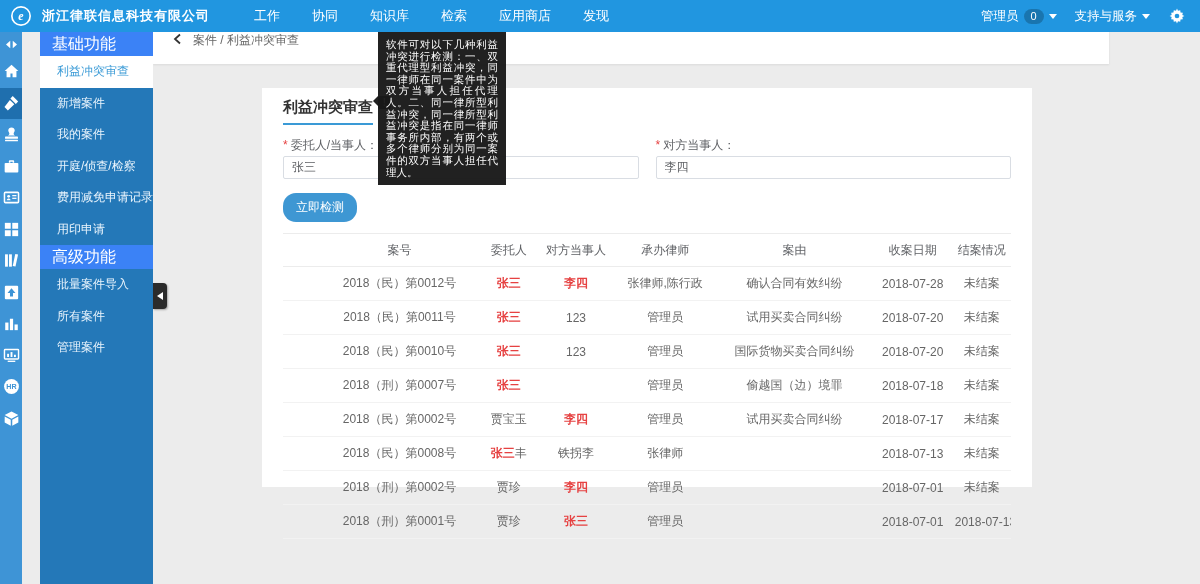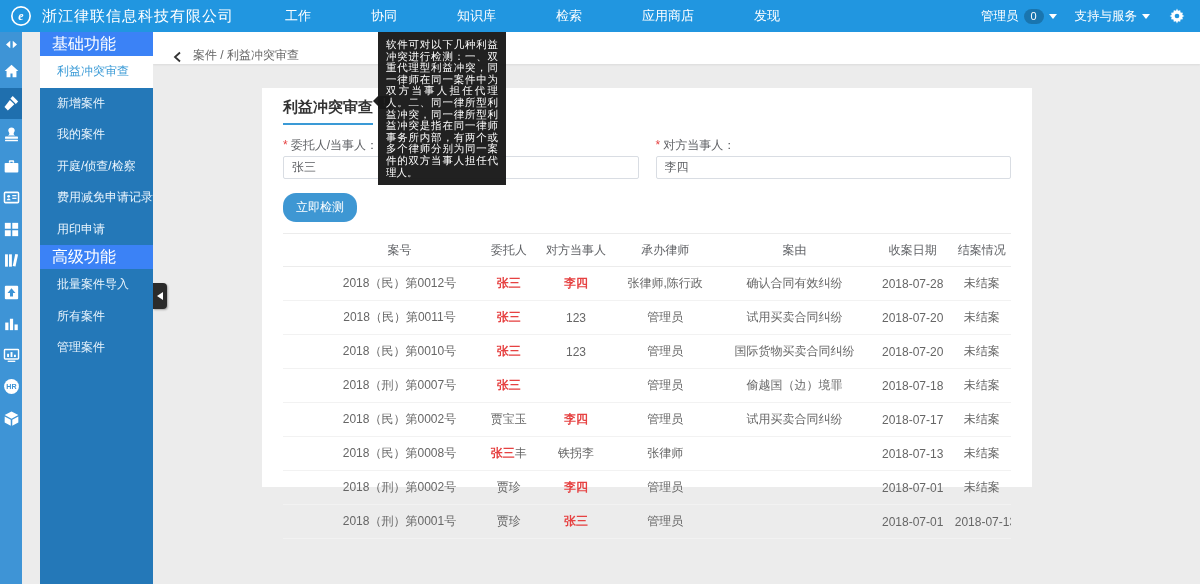--- a/index.html
+++ b/index.html
@@ -3,22 +3,22 @@
 <meta charset="utf-8">
 <style>
   * { margin:0; padding:0; box-sizing:border-box; }
   html,body { width:1200px; height:584px; overflow:hidden;
     font-family:"Liberation Sans","DejaVu Sans",sans-serif; background:#ececec; position:relative; }
 
   
   .topbar { position:absolute; left:0; top:0; width:1200px; height:32px; background:#2196e0;
     display:flex; align-items:center; color:#fff; z-index:30; }
   .logo { width:22px; height:22px; margin:0 10px 0 10px; flex:0 0 auto; }
-  .brand { font-size:15px; font-weight:normal; letter-spacing:1px; margin-right:35px; white-space:nowrap; }
-  .topnav { display:flex; align-items:flex-start; height:100%;gap:28px; }
+  .brand { font-size:13px; font-weight:bold; letter-spacing:1px; margin-right:28px; white-space:nowrap; }
+  .topnav { display:flex; align-items:flex-start; height:100%; }
   .topnav .nav-item { font-size:13px; padding:0 16px; height:100%; display:flex; align-items:center; cursor:pointer; }
   .topbar-right { margin-left:auto; display:flex; align-items:center; gap:18px; padding-right:14px; font-size:12.5px; }
   .user-chip, .support-chip { display:flex; align-items:center; gap:5px; cursor:pointer; }
   .badge { background:rgba(0,0,0,0.22); color:#fff; font-size:11px; min-width:20px; height:15px;
     border-radius:8px; display:inline-flex; align-items:center; justify-content:center; padding:0 6px; }
   .caret { width:0; height:0; border-left:4px solid transparent; border-right:4px solid transparent;
     border-top:5px solid #fff; display:inline-block; }
   .gear { width:18px; height:18px; cursor:pointer; }
 
   
@@ -36,22 +36,22 @@
     padding-left:17px; cursor:pointer; white-space:nowrap; }
   .menu-item.active { background:#fff; color:#3a9ad6; }
 
   .collapse-handle { position:absolute; left:153px; top:283px; width:14px; height:26px;
     background:#2b2b2b; border-radius:0 4px 4px 0; z-index:21; display:flex; align-items:center;
     justify-content:center; cursor:pointer; box-shadow:1px 1px 2px rgba(0,0,0,0.3); }
   .collapse-handle .tri { width:0; height:0; border-top:4.5px solid transparent;
     border-bottom:4.5px solid transparent; border-right:6px solid #fff; }
 
   
-  .crumbbar { position:absolute; left:153px; top:32px; width:1047px; height:32px; background:#fff;
-    box-shadow:0 1px 2px rgba(0,0,0,0.08); display:flex; align-items:flex-end; z-index:5; }
+  .crumbbar { position:absolute; left:153px; top:32px; width:956px; height:32px; background:#fff;
+    box-shadow:0 1px 2px rgba(0,0,0,0.08); display:flex; align-items:flex-start; z-index:5; }
   .crumb-back { width:14px; height:14px; margin:0 8px 0 18px; cursor:pointer; }
   .crumb-path { font-size:12px; color:#666; cursor:pointer; }
 
   
   .panel { position:absolute; left:262px; top:88px; width:770px; height:399px; background:#fff; z-index:4; }
   .panel-inner { padding:10px 21px 0 21px; }
   .tab-row { display:flex; align-items:flex-start; }
   .tab-title { font-size:15px; font-weight:bold; color:#333; padding-bottom:6px;
     border-bottom:2px solid #3a9ad6; cursor:pointer; }
   .info-icon { width:13px; height:13px; background:#1d1d1d; color:#fff; border-radius:2px;

